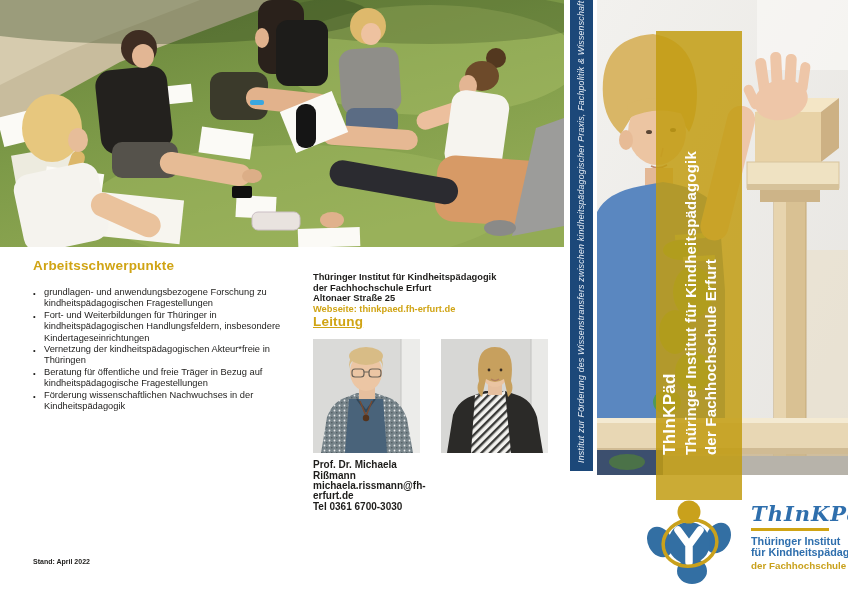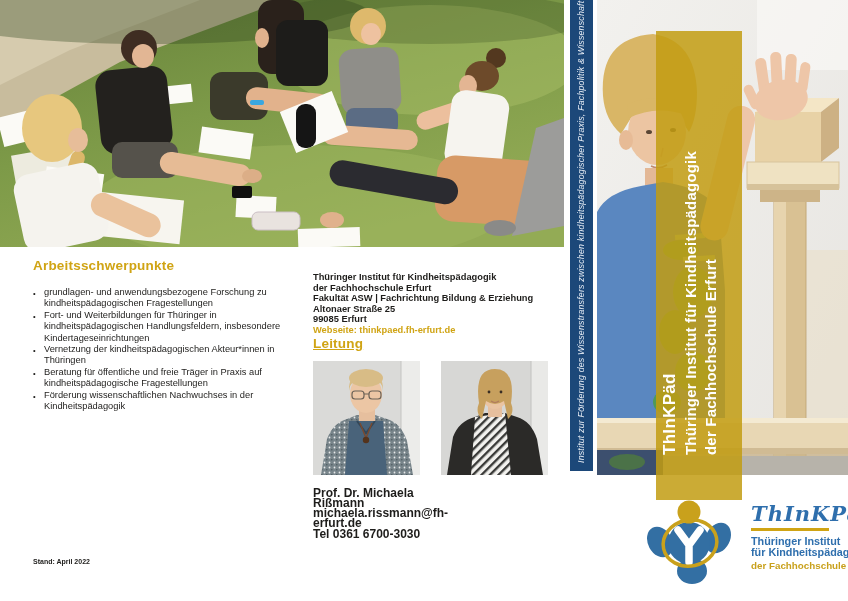--- a/index.html
+++ b/index.html
@@ -16,21 +16,21 @@
   .col-kontakt{left:313px;width:252px;}
   h2.gold{font-size:13.5px;font-weight:700;color:#d0a414;margin:0;letter-spacing:.2px;}
   .bullets{margin:14px 0 0;padding:0;list-style:none;font-size:9.3px;line-height:11.4px;color:#1e1d1b;}
   .bullets li{display:flex;}
   .bullets .b{flex:0 0 11px;font-size:7.5px;padding-top:1px;}
   .addr{margin-top:14px;font-size:9.3px;line-height:10.6px;font-weight:700;}
   .addr .web{color:#d0a414;}
   .leitung-h{margin-top:12px;text-decoration:underline;}
   .portraits{display:flex;gap:21px;margin-top:10px;}
   .portraits svg{width:107px;height:114px;}
-  .names{display:flex;margin-top:13px;font-size:12px;line-height:10.3px;font-weight:600;}
+  .names{display:flex;margin-top:7px;font-size:10px;line-height:10.3px;font-weight:600;}
   .names .person{width:128px;}
   .pname{font-weight:700;}
 
   .stand{position:absolute;left:33px;top:558px;font-size:7px;font-weight:700;}
 
   
   .spine{position:absolute;left:570px;top:0;width:23px;height:471px;background:#1c4879;}
   .spine-text{position:absolute;left:0;top:471px;transform-origin:0 0;transform:rotate(-90deg);
               width:471px;height:23px;line-height:23px;padding-left:8px;box-sizing:border-box;
               font-size:8.8px;font-style:italic;color:#e8eef6;white-space:nowrap;letter-spacing:.2px;}
@@ -147,40 +147,38 @@
       <li>
           <span class="b">•</span>
           <span>grundlagen- und anwendungsbezogene Forschung zu kindheitspädagogischen Fragestellungen</span>
         </li>
       <li>
           <span class="b">•</span>
           <span>Fort- und Weiterbildungen für Thüringer in kindheitspädagogischen Handlungsfeldern, insbesondere Kindertageseinrichtungen</span>
         </li>
       <li>
           <span class="b">•</span>
-          <span>Vernetzung der kindheitspädagogischen Akteur*innen in Thüringen</span>
-        </li>
-      <li>
-          <span class="b">•</span>
-          <span>Beratung für öffentliche und freie Träger in Praxis auf kindheitspädagogische Fragestellungen</span>
+          <span>Vernetzung der kindheitspädagogischen Akteur*freie in Thüringen</span>
+        </li>
+      <li>
+          <span class="b">•</span>
+          <span>Beratung für öffentliche und freie Träger in Bezug auf kindheitspädagogische Fragestellungen</span>
         </li>
       <li>
           <span class="b">•</span>
           <span>Förderung wissenschaftlichen Nachwuchses in der Kindheitspädagogik</span>
         </li>
     </ul>
   </section>
 
   <section class="col col-kontakt">
     <div class="addr">
       <div>Thüringer Institut für Kindheitspädagogik</div>
       <div>der Fachhochschule Erfurt</div>
-      <div>Fakultät ASW | Fachrichtung Bildung &amp; Erziehung</div>
       <div>Altonaer Straße 25</div>
-      <div>99085 Erfurt</div>
       <div class="web">Webseite: thinkpaed.fh-erfurt.de</div>
     </div>
 
     <h2 class="gold leitung-h">Leitung</h2>
 
     <div class="portraits">
 
       <svg viewBox="0 0 107 114">
         <defs>
           <pattern id="kn" width="5" height="5" patternUnits="userSpaceOnUse">

